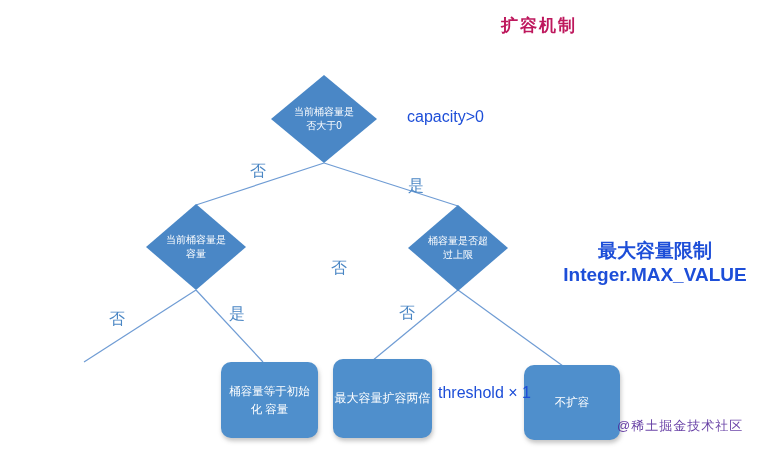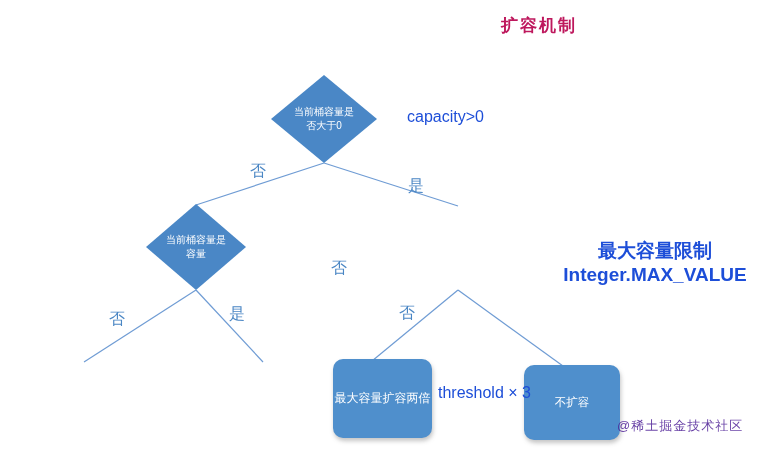--- a/index.html
+++ b/index.html
@@ -62,37 +62,49 @@
     </span>
   </div>
 
   <div class="diamond" style="left:146px;top:204px;width:100px;height:86px;">
     <span>
       <span class="dl">当前桶容量是</span>
       <span class="dl">容量</span>
     </span>
   </div>
 
+  <div class="diamond" style="left:408px;top:205px;width:100px;height:86px;">
+    <span>
+      <span class="dl">桶容量是否超</span>
+      <span class="dl">过上限</span>
+    </span>
+  </div>
 
 
+  <div class="box" style="left:221px;top:362px;width:97px;height:76px;">
+    <span>
+      <span class="dl">桶容量等于初始化</span>
+      <span class="dl">容量</span>
+    </span>
+  </div>
 
   <div class="box" style="left:333px;top:359px;width:99px;height:79px;font-size:12px;white-space:nowrap;">
     <span>最大容量扩容两倍</span>
   </div>
 
   <div class="box" style="left:524px;top:365px;width:96px;height:75px;">
     <span>不扩容</span>
   </div>
 
   <div class="elabel" style="left:250px;top:161px;">否</div>
   <div class="elabel" style="left:408px;top:176px;">是</div>
   <div class="elabel" style="left:331px;top:258px;">否</div>
   <div class="elabel" style="left:109px;top:309px;">否</div>
   <div class="elabel" style="left:229px;top:304px;">是</div>
   <div class="elabel" style="left:399px;top:303px;">否</div>
 
   <div class="note" style="left:407px;top:108px;">capacity&gt;0</div>
   <div class="note bold" style="left:527px;top:238px;">最大容量限制Integer.MAX_VALUE</div>
-  <div class="note" style="left:438px;top:384px;">threshold × 3</div>
+  <div class="note" style="left:438px;top:384px;">threshold × 1</div>
 
   <div class="watermark">@稀土掘金技术社区</div>
 
 </div>
 
 </body></html>

